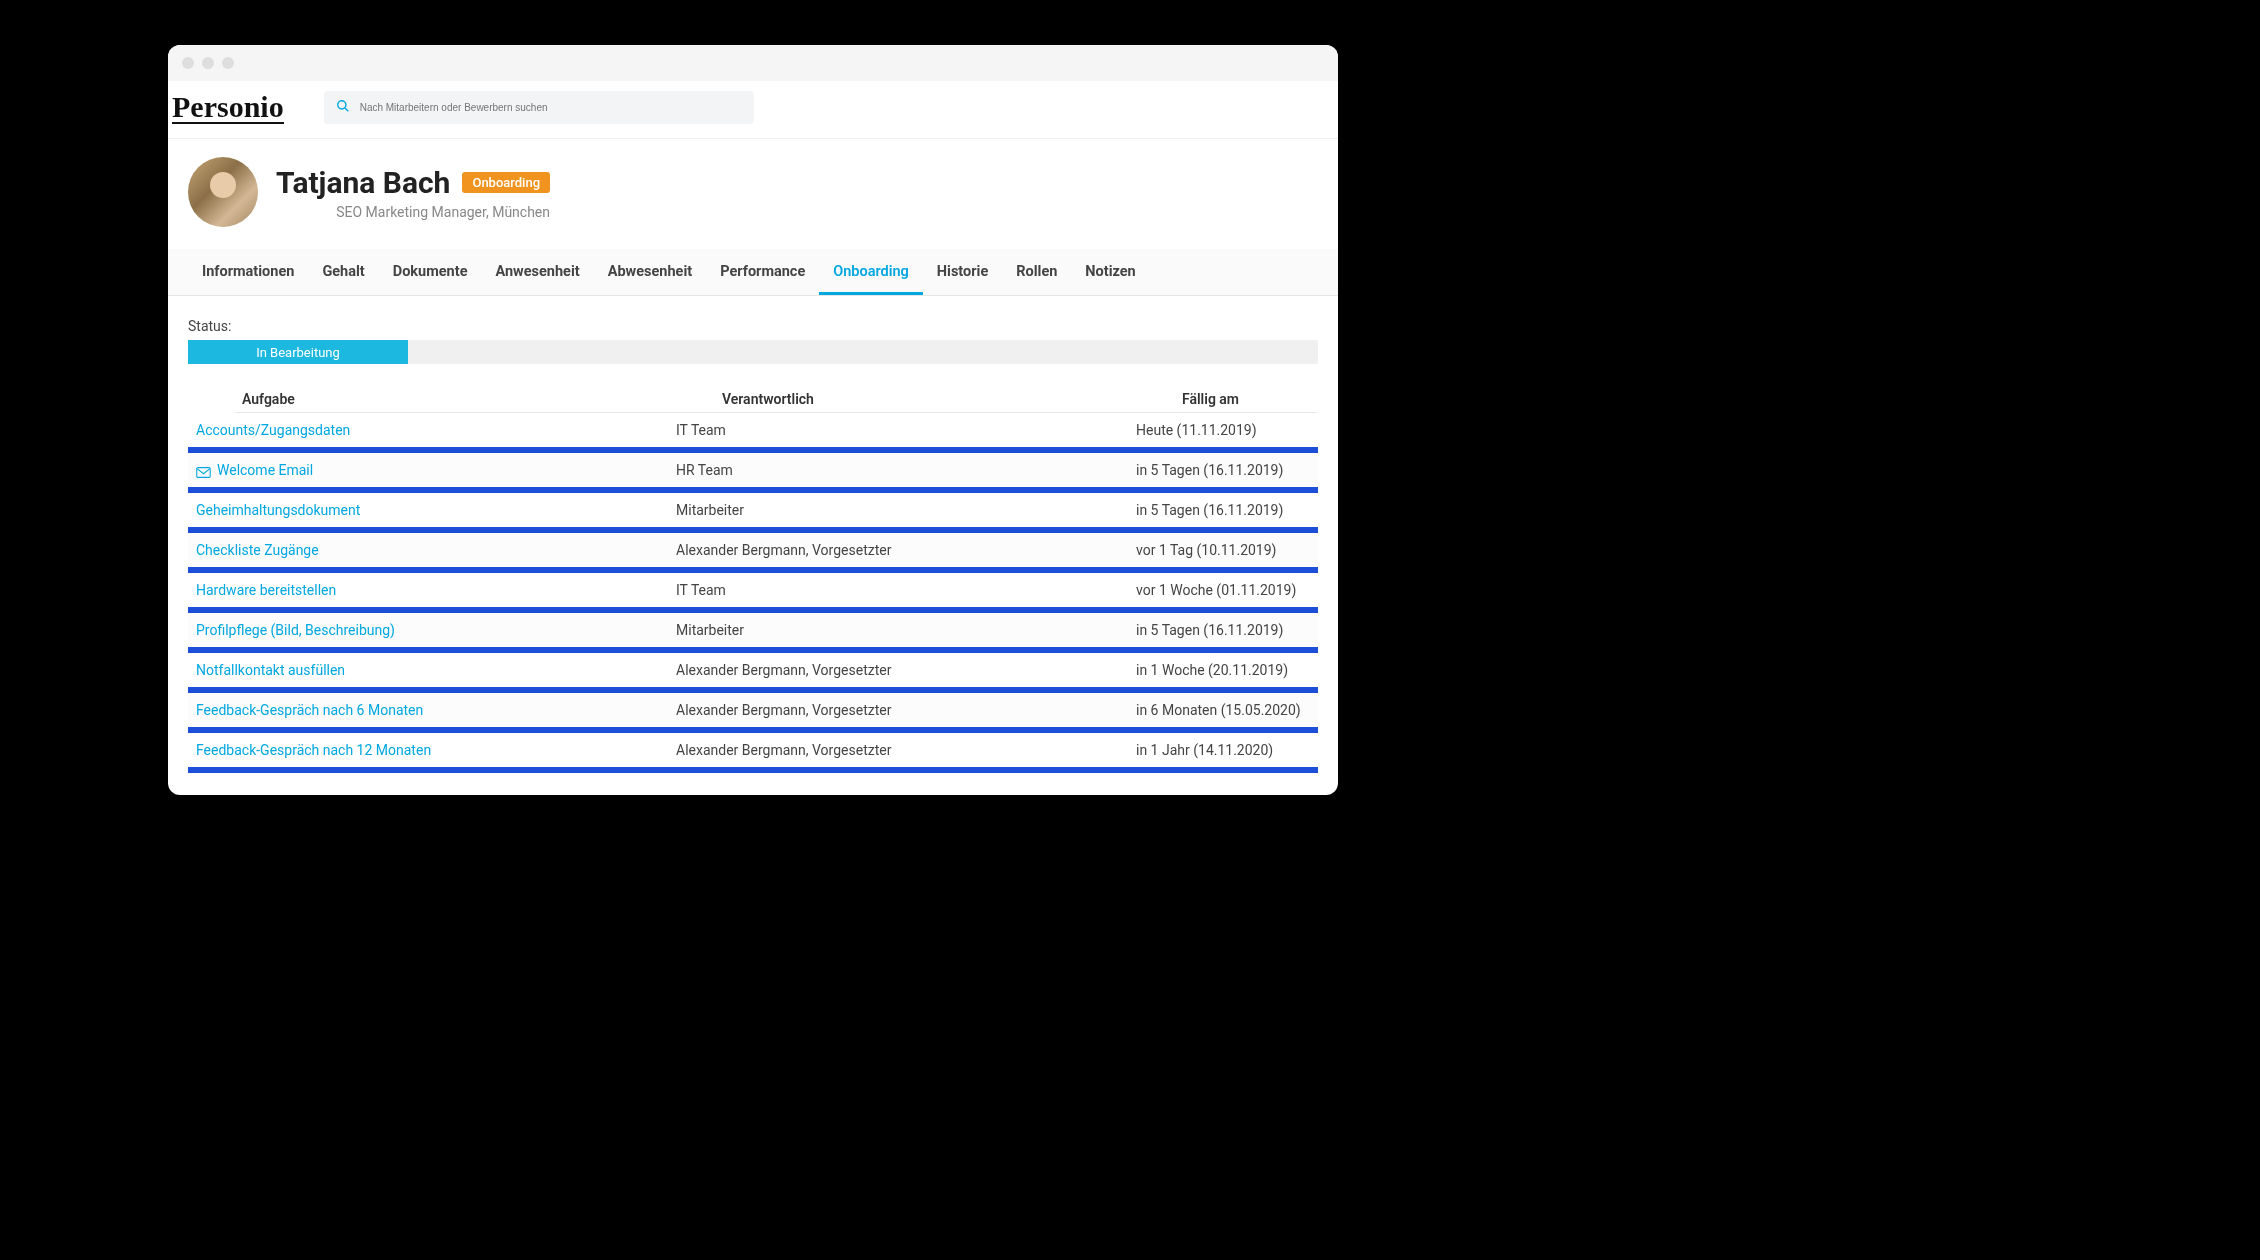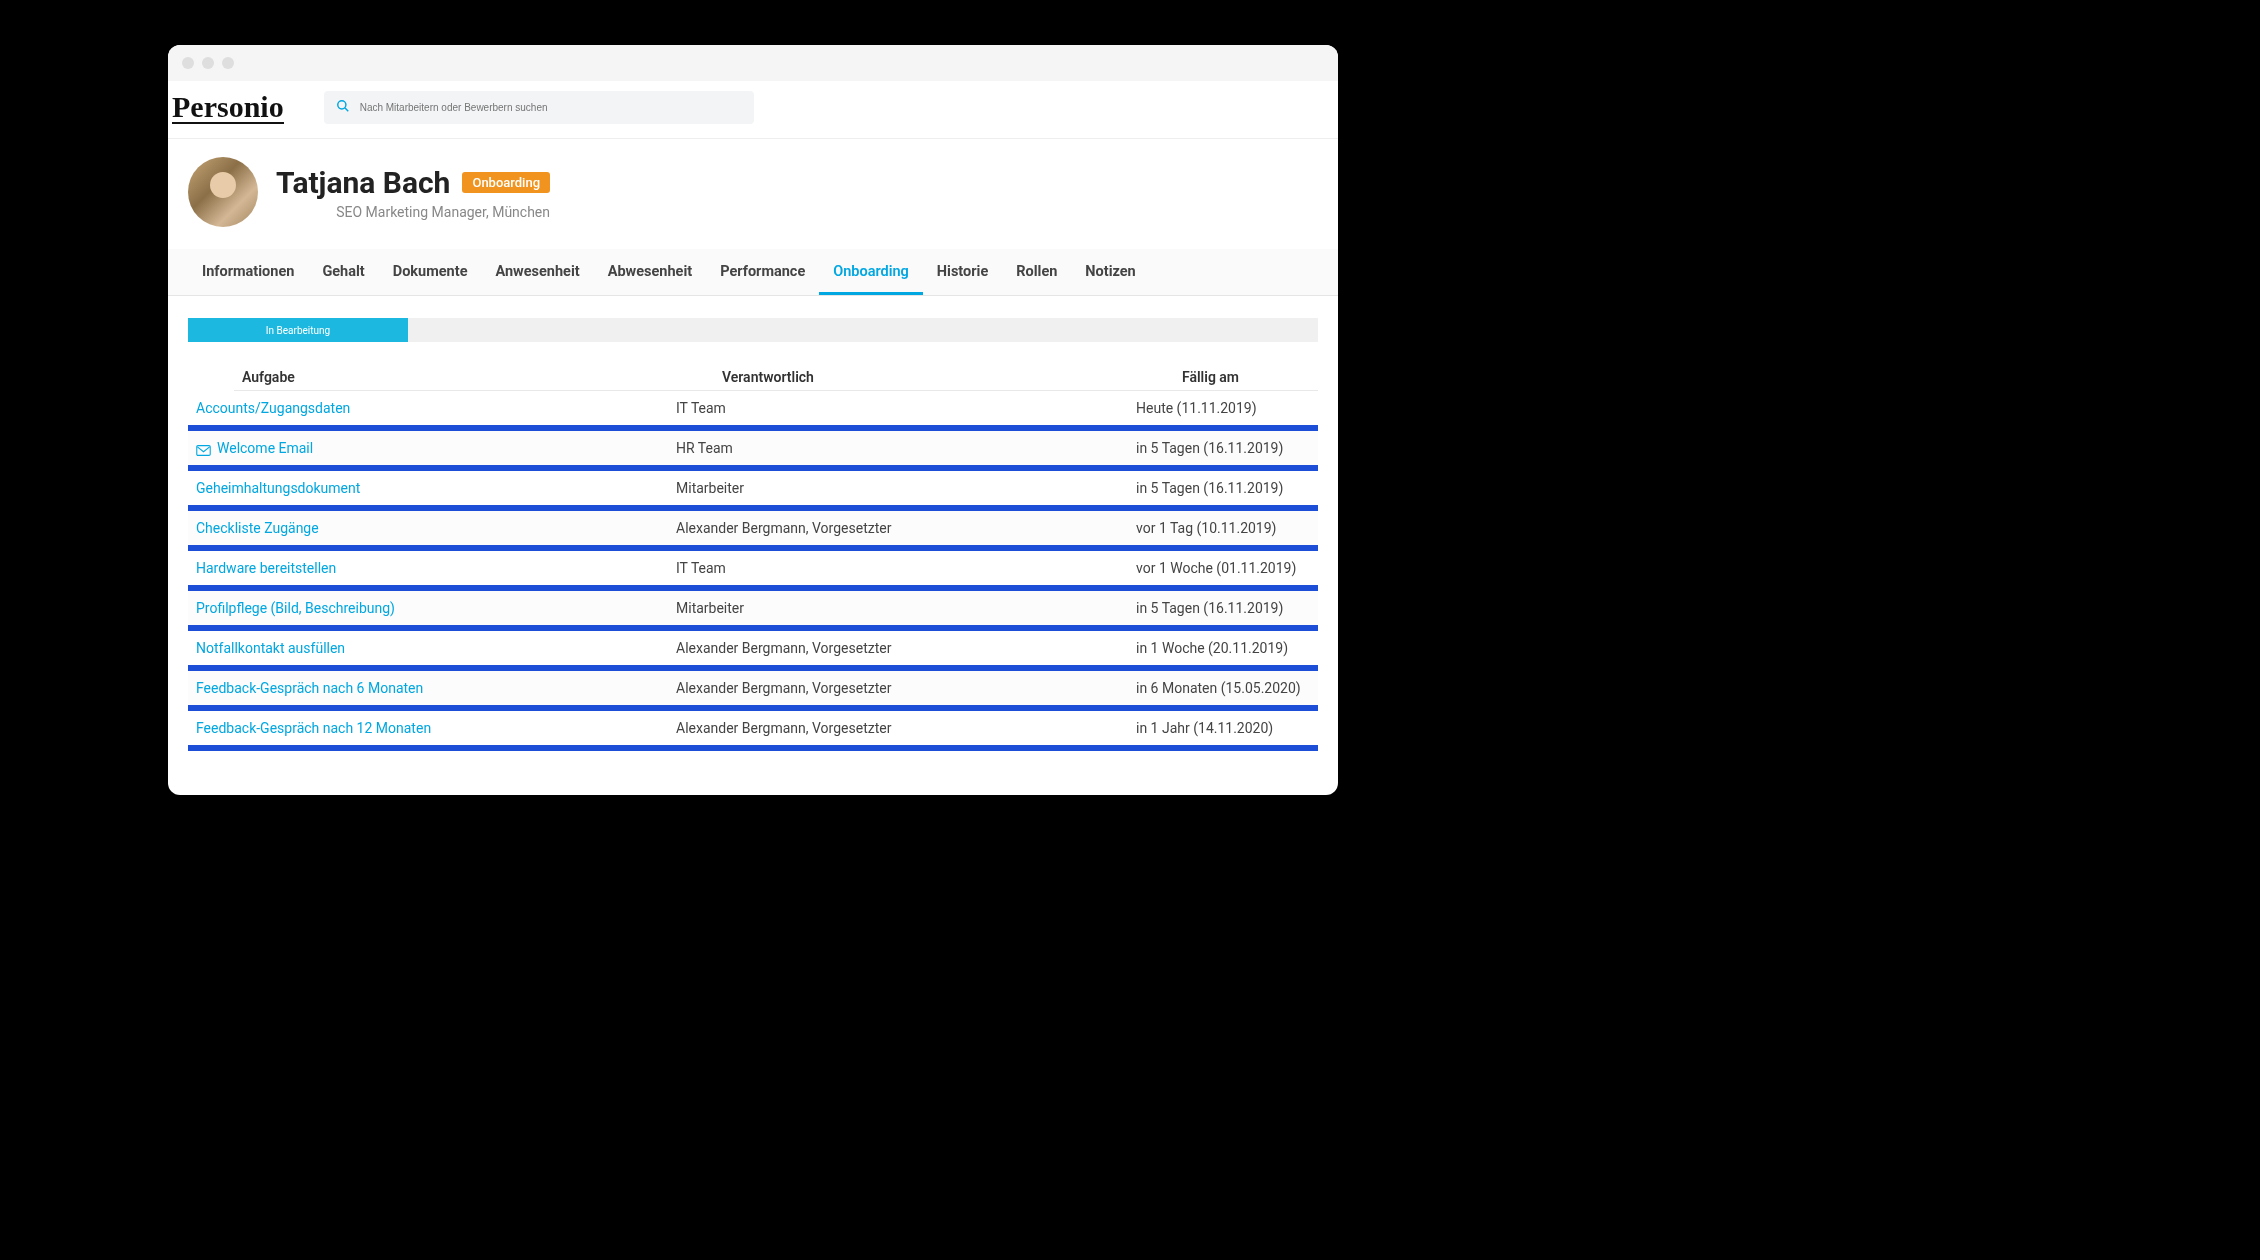--- a/index.html
+++ b/index.html
@@ -129,21 +129,21 @@
     height: 24px;
     background: #f0f0f0;
     position: relative;
     margin-bottom: 18px;
   }
   .status-fill {
     position: absolute; left: 0; top: 0; bottom: 0;
     width: 220px;
     background: #1cb8e0;
     color: #fff;
-    font-size: 10px;
+    font-size: 13px;
     display: flex;
     align-items: center;
     justify-content: center;
   }
   .table { width: 100%; }
   .thead, .trow {
     display: grid;
     grid-template-columns: 480px 460px 1fr;
     align-items: center;
     padding: 9px 8px;
@@ -215,20 +215,21 @@
       <div class="tab">Anwesenheit</div>
       <div class="tab">Abwesenheit</div>
       <div class="tab">Performance</div>
       <div class="tab active">Onboarding</div>
       <div class="tab">Historie</div>
       <div class="tab">Rollen</div>
       <div class="tab">Notizen</div>
     </div>
 
   <div class="content">
+    <div class="status-label">Status:</div>
     <div class="status-bar">
       <div class="status-fill">In Bearbeitung</div>
     </div>
 
     <div class="table">
       <div class="thead">
         <div>Aufgabe</div>
         <div>Verantwortlich</div>
         <div>Fällig am</div>
       </div>

